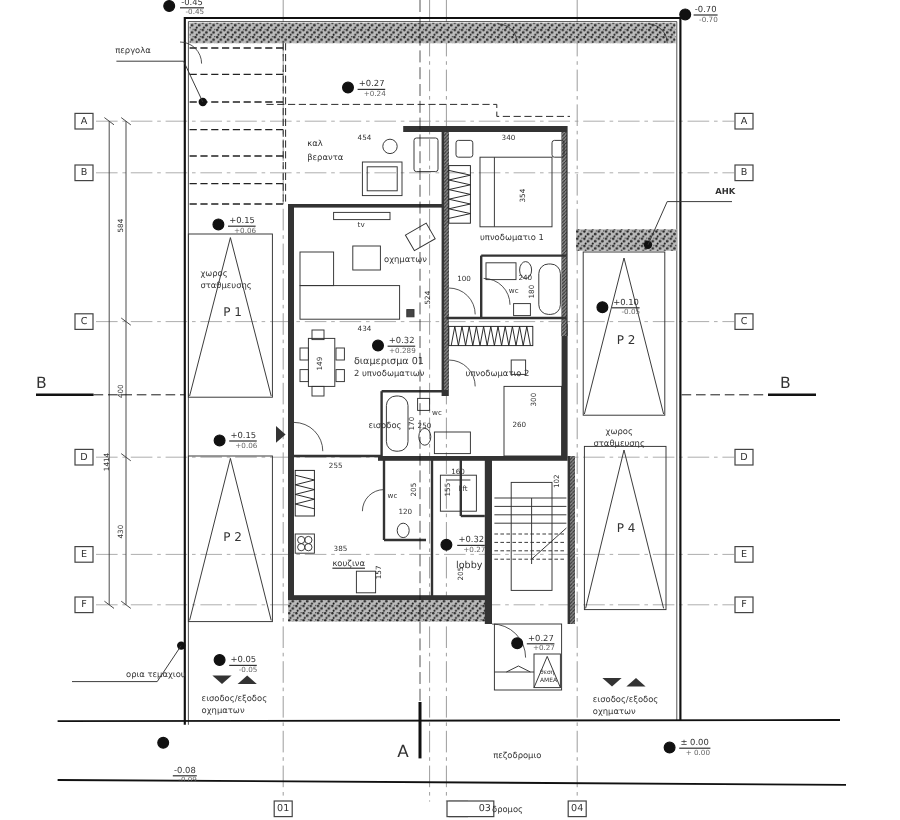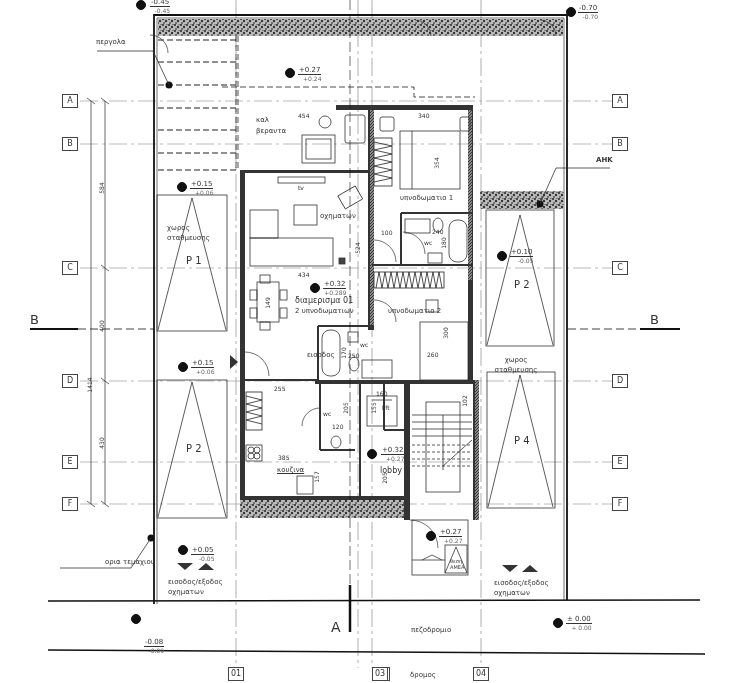--- a/index.html
+++ b/index.html
@@ -253,21 +253,21 @@
 <div class="gridbox" style="left:62px;top:497px;">F</div>
 <div class="gridbox" style="left:612px;top:94px;">A</div>
 <div class="gridbox" style="left:612px;top:137px;">B</div>
 <div class="gridbox" style="left:612px;top:261px;">C</div>
 <div class="gridbox" style="left:612px;top:374px;">D</div>
 <div class="gridbox" style="left:612px;top:455px;">E</div>
 <div class="gridbox" style="left:612px;top:497px;">F</div>
 
 <div class="gridbox" style="left:228px;top:667px;">01</div>
 <div class="gridbox" style="left:359px;top:667px;margin-left:15px;">02</div>
-<div class="gridbox" style="left:372px;top:667px;">03</div>
+<div class="gridbox" style="left:372px;top:667px;padding-left:24px;">03</div>
 <div class="gridbox" style="left:473px;top:667px;">04</div>
 
 <div class="tx" style="left:30px;top:313px;font-size:13px;">B</div>
 <div class="tx" style="left:650px;top:313px;font-size:13px;">B</div>
 <div class="tx" style="left:331px;top:620px;font-size:14px;">A</div>
 
 <div class="tx" style="left:96px;top:185px;font-size:6px;transform:rotate(-90deg);">584</div>
 <div class="tx" style="left:96px;top:323px;font-size:6px;transform:rotate(-90deg);">400</div>
 <div class="tx" style="left:96px;top:440px;font-size:6px;transform:rotate(-90deg);">430</div>
 <div class="tx" style="left:82px;top:382px;font-size:6px;transform:rotate(-90deg);">1414</div>

